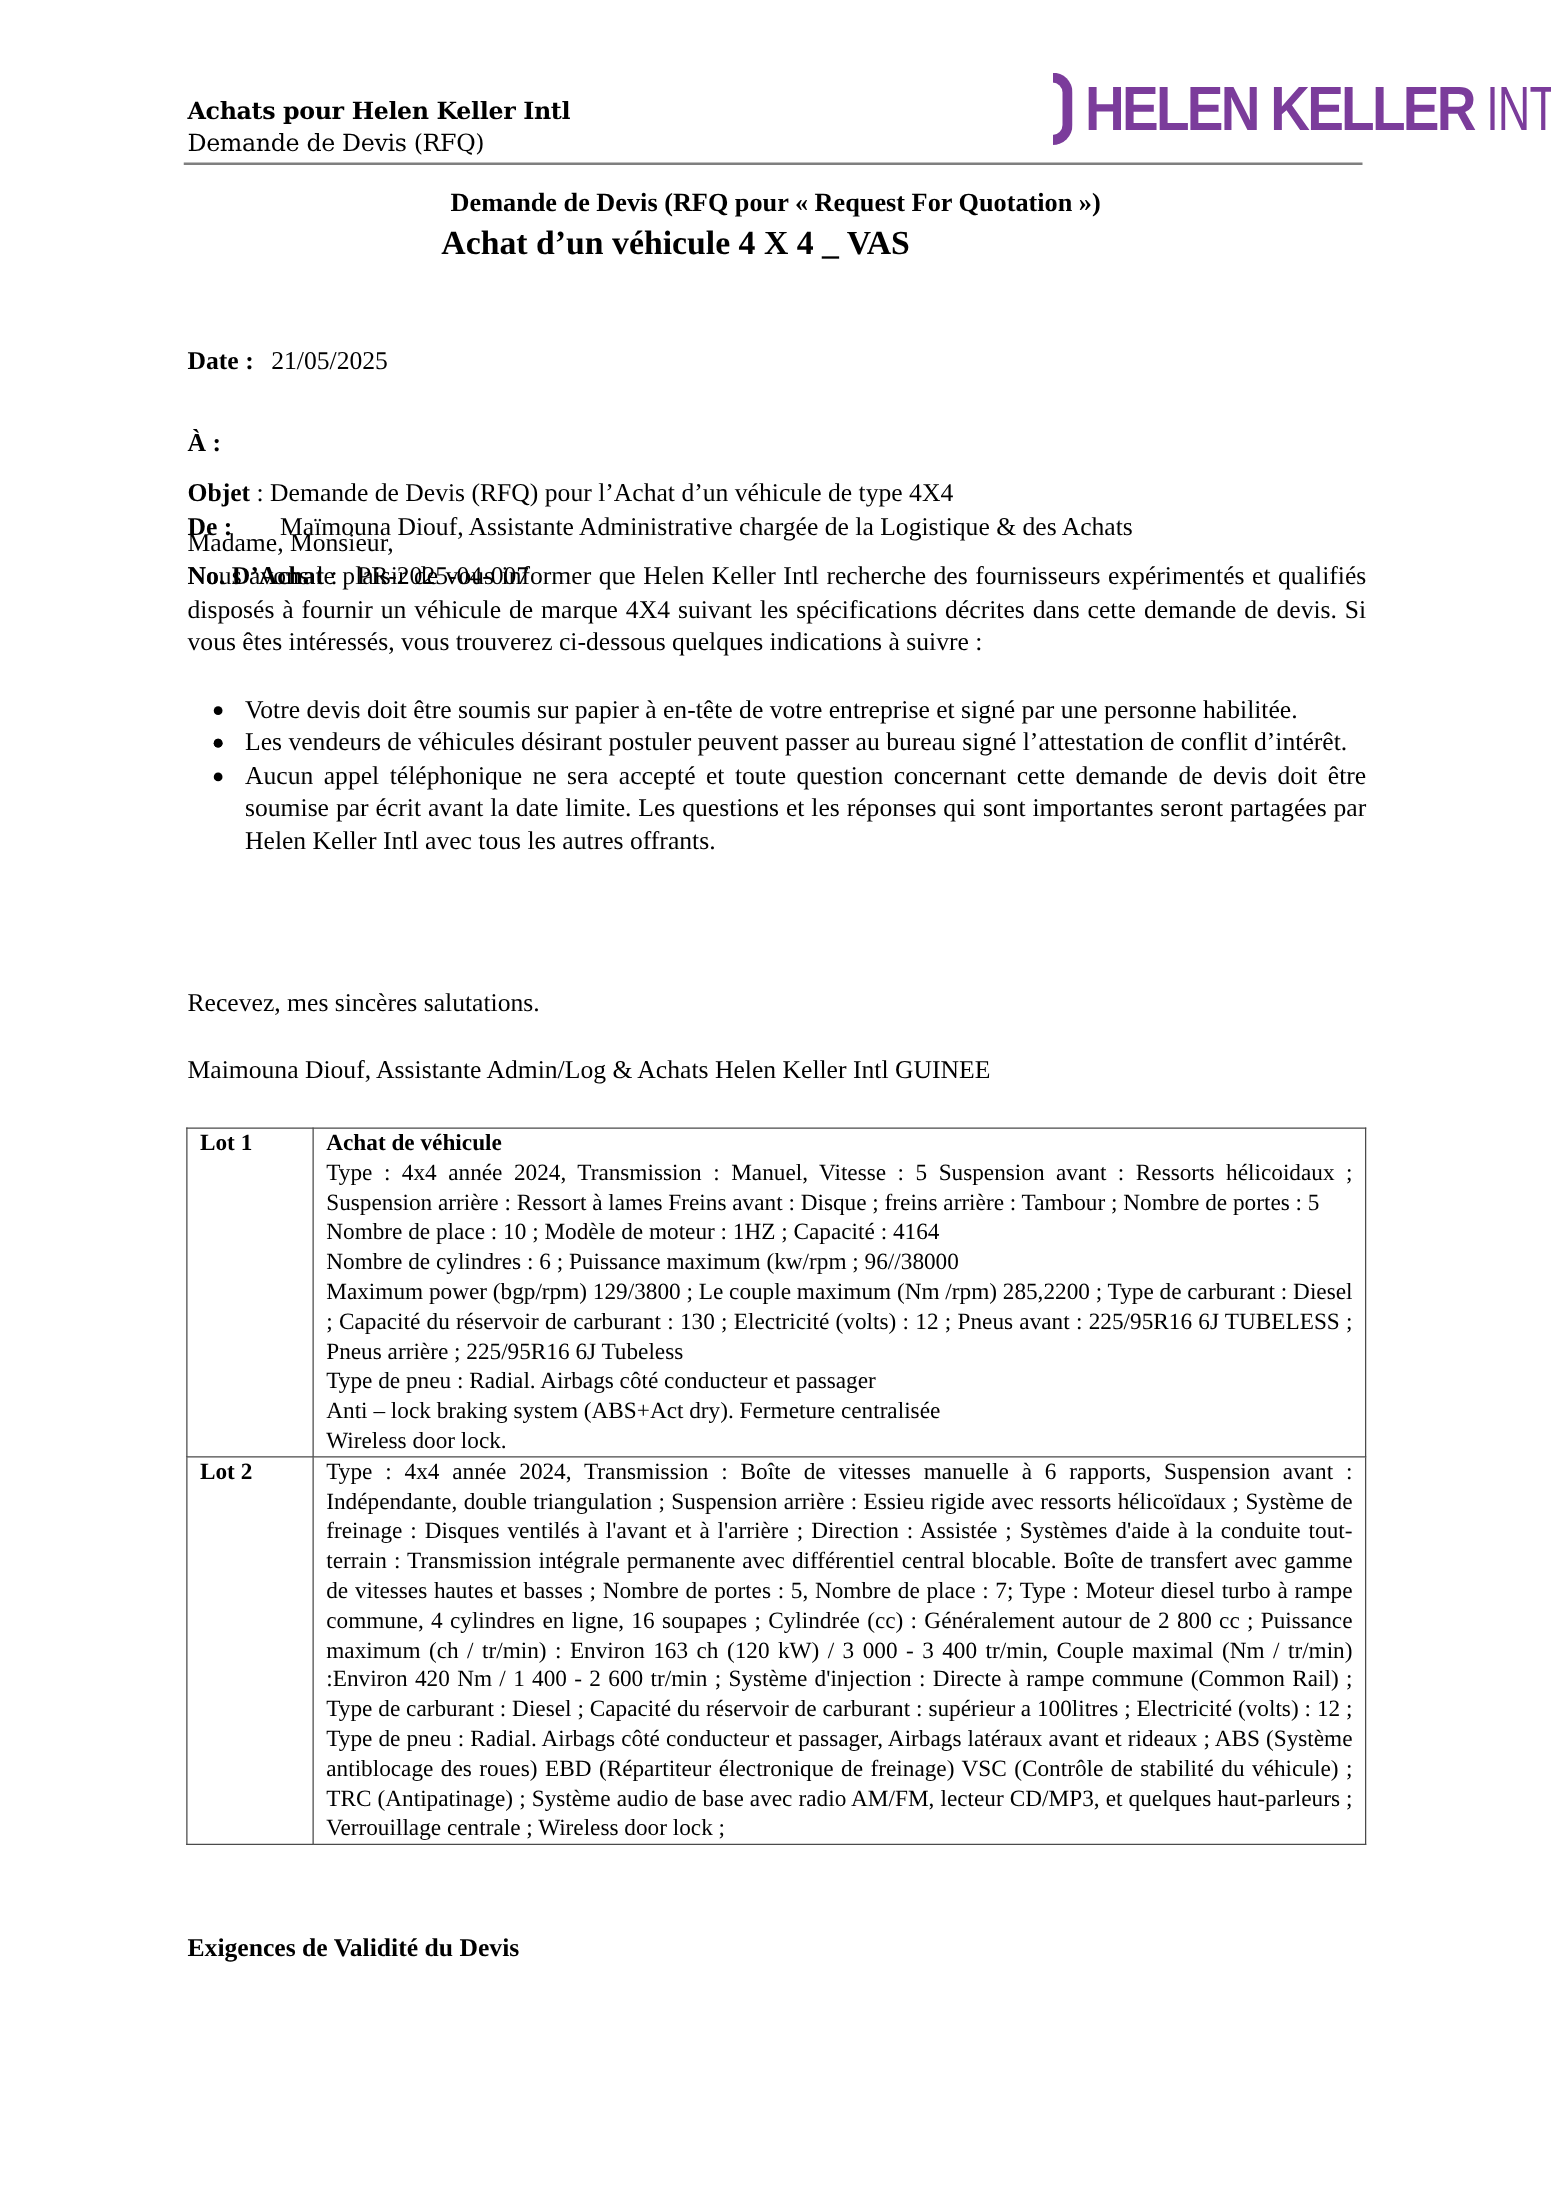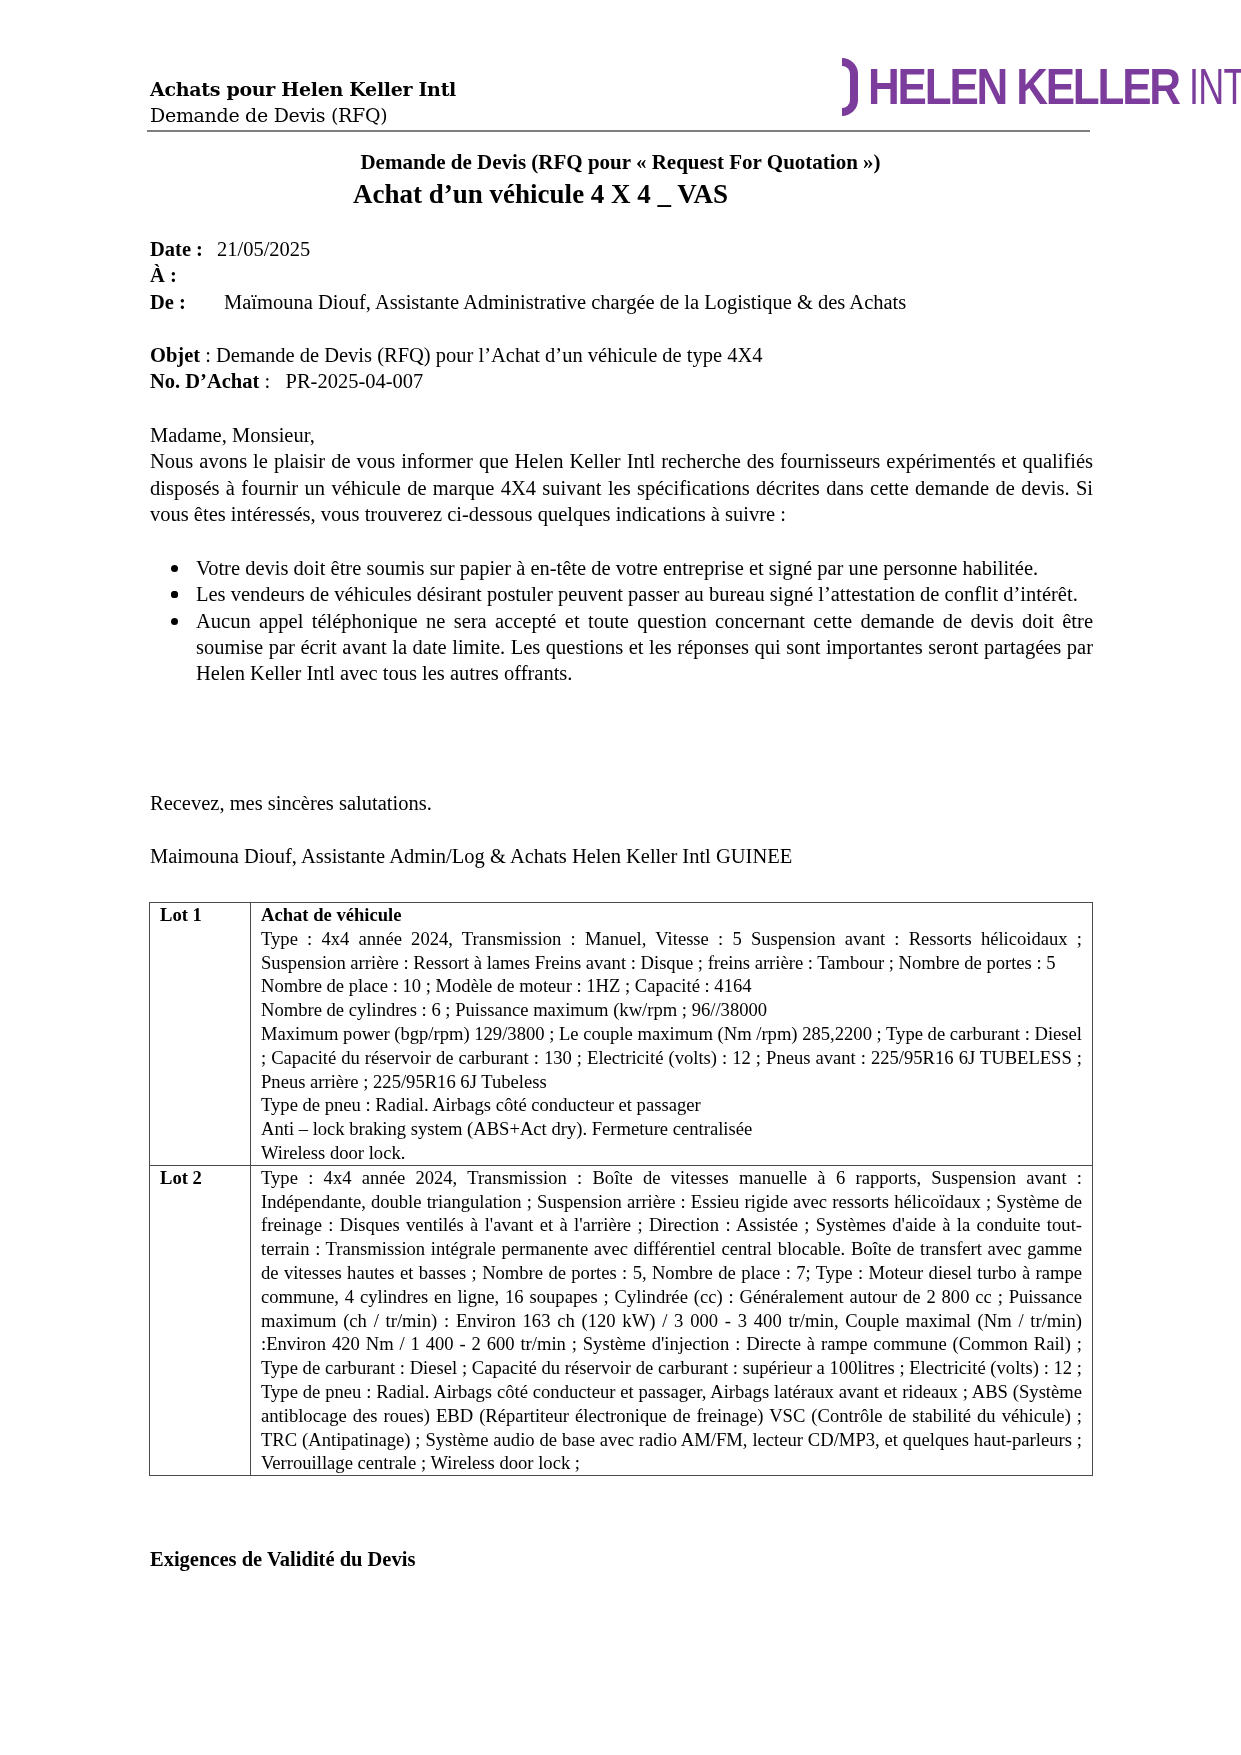--- a/index.html
+++ b/index.html
@@ -119,20 +119,21 @@
     .text-block {
       position: absolute;
       left: 150px;
       width: 943px;
       font-size: 20.5px;
       line-height: 26.3px;
     }
     .meta-row {
       display: flex;
       white-space: nowrap;
+      margin-top: 40px;
     }
     .meta-label {
       font-weight: bold;
       display: inline-block;
     }
     .lbl-w { width: 74px; }
     .date-val { margin-left: 8px; }
 
     .bullets {
       position: absolute;

